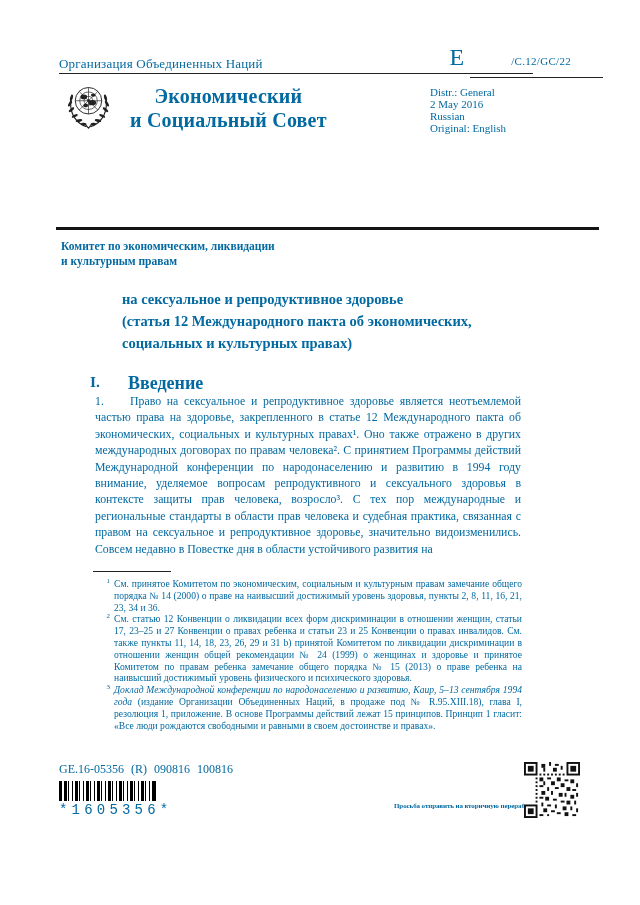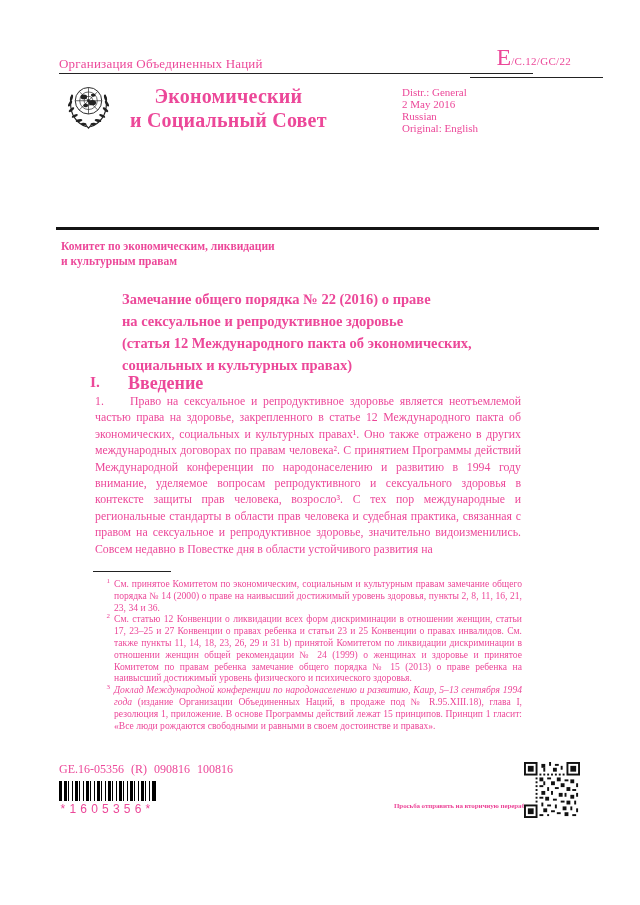--- a/index.html
+++ b/index.html
@@ -1,29 +1,29 @@
 <!DOCTYPE html>
 <html><head>
 <meta charset="utf-8">
 <style>
   html,body{margin:0;padding:0;background:#ffffff;}
   .page{position:relative;width:608px;height:905px;background:#fff;overflow:hidden;
-        font-family:"Liberation Serif","DejaVu Serif",serif;color:#ec4899;}
+        font-family:"Liberation Serif","DejaVu Serif",serif;color:#0369a1;}
   .abs{position:absolute;}
 
   
   .org-name{left:59px;top:56px;font-size:13px;letter-spacing:.2px;}
   .doc-symbol{right:37px;top:44px;display:flex;align-items:baseline;}
   .doc-symbol .big{font-size:24px;}
-  .doc-symbol .small{font-size:11px;letter-spacing:.3px;}
+  .doc-symbol .small{font-size:11px;letter-spacing:.3px;margin-left:47px;}
   .rule-a{left:59px;top:73px;width:474px;height:1.4px;background:#222;}
   .rule-b{left:470px;top:77px;width:133px;height:1.4px;background:#222;}
   .emblem{left:60px;top:79px;}
   .council-title{left:130px;top:84px;font-size:20px;font-weight:bold;line-height:24px;letter-spacing:.2px;text-align:center;}
-  .distr{left:402px;top:86px;font-size:11px;line-height:12px;}
+  .distr{left:430px;top:86px;font-size:11px;line-height:12px;}
 
   .rule-thick{left:56px;top:227px;width:543px;height:3px;background:#141414;}
 
   .committee{left:61px;top:239px;font-size:11.5px;font-weight:bold;line-height:15px;}
   .doc-title{left:122px;top:288px;width:410px;font-size:14.5px;font-weight:bold;line-height:22px;}
 
   .sec-num{left:90px;top:373px;font-size:15.5px;font-weight:bold;}
   .sec-title{left:128px;top:373px;font-size:18px;font-weight:bold;}
 
   .para{left:95px;top:393px;width:426px;font-size:11.8px;line-height:16.4px;text-align:justify;}
@@ -35,21 +35,21 @@
   .fn-marker{display:inline-block;width:15px;text-align:right;padding-right:4px;text-indent:0;
              font-size:7px;vertical-align:super;line-height:0;}
   .fn-italic{font-style:italic;}
 
   .ge-line{left:59px;top:762px;font-size:12px;word-spacing:4px;}
   .barcode{left:59px;top:781px;width:97px;}
   .barcode-bars{height:20px;background:
      repeating-linear-gradient(90deg,#000 0,#000 1.5px,#fff 1.5px,#fff 3px,#000 3px,#000 6px,
      #fff 6px,#fff 7.2px,#000 7.2px,#000 8.2px,#fff 8.2px,#fff 11px);
      border-left:2px solid #000;border-right:2px solid #000;}
-  .barcode-text{font-family:Liberation Sans, sans-serif;font-size:12px;letter-spacing:4.2px;
+  .barcode-text{font-family:Liberation Mono, monospace;font-size:14px;letter-spacing:4.2px;
      text-align:center;margin-top:1px;white-space:nowrap;}
   .recycle-line{left:394px;top:795px;height:22px;display:flex;align-items:center;gap:3px;}
   .recycle-text{font-size:7px;font-weight:bold;letter-spacing:-0.1px;white-space:nowrap;}
   .recycle-glyph{font-family:"DejaVu Sans",sans-serif;font-size:17px;line-height:1;}
   .qr{left:524px;top:762px;}
 </style>
 </head>
 <body>
 
 <div class="page">
@@ -114,21 +114,20 @@
   </div>
 
   <div class="abs rule-thick"></div>
 
   <div class="abs committee">
     <div>Комитет по экономическим, ликвидации</div>
     <div>и культурным правам</div>
   </div>
 
   <div class="abs doc-title">
-    <div>Замечание общего порядка № 22 (2016) о праве</div>
     <div>на сексуальное и репродуктивное здоровье</div>
     <div>(статья 12 Международного пакта об экономических,</div>
     <div>социальных и культурных правах)</div>
   </div>
 
   <div class="abs sec-num">I.</div>
   <div class="abs sec-title">Введение</div>
 
   <div class="abs para">
     <span class="para-num">1.</span><span>Право на сексуальное и репродуктивное здоровье является неотъемлемой частью права на здоровье, закрепленного в статье 12 Международного пакта об экономических, социальных и культурных правах¹. Оно также отражено в других международных договорах по правам человека². С принятием Программы действий Международной конференции по народонаселению и развитию в 1994 году внимание, уделяемое вопросам репродуктивного и сексуального здоровья в контексте защиты прав человека, возросло³. С тех пор международные и региональные стандарты в области прав человека и судебная практика, связанная с правом на сексуальное и репродуктивное здоровье, значительно видоизменились. Совсем недавно в Повестке дня в области устойчивого развития на</span>

